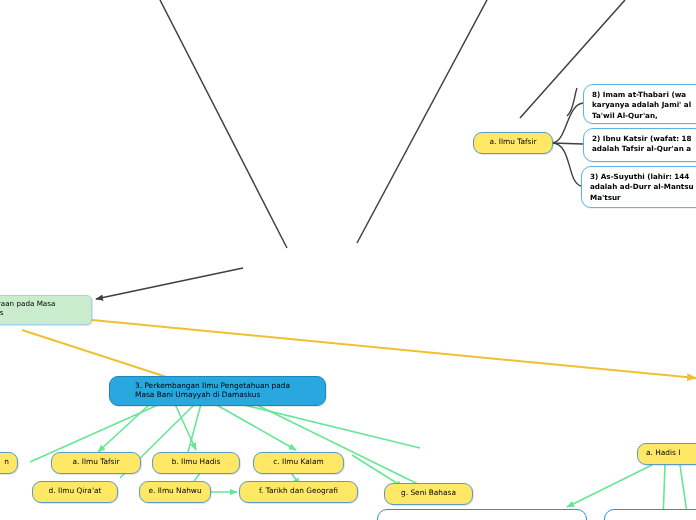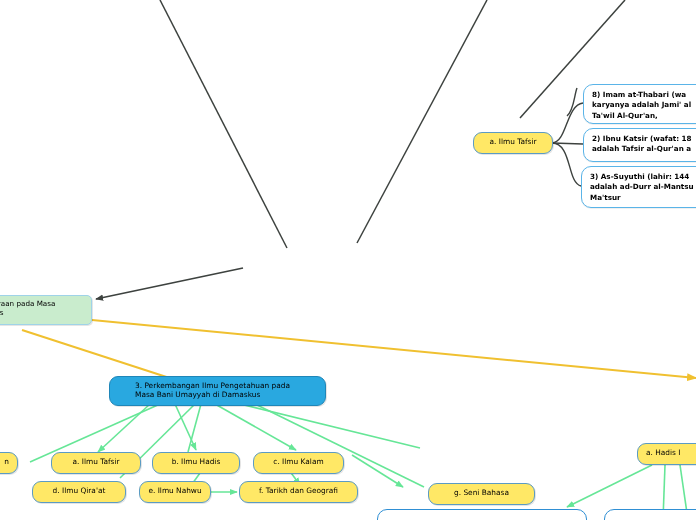--- a/index.html
+++ b/index.html
@@ -185,33 +185,33 @@
   </div>
 
   <div class="node pill pill-yellow" style="left:253px; top:452px; width:91px; height:22px;">
     <span>c. Ilmu Kalam</span>
   </div>
 
   <div class="node pill pill-yellow" style="left:152px; top:452px; width:88px; height:22px;">
     <span>b. Ilmu Hadis</span>
   </div>
 
-  <div class="node pill pill-yellow" style="left:32px; top:481px; width:94px; height:22px;">
+  <div class="node pill pill-yellow" style="left:32px; top:481px; width:86px; height:22px;">
     <span>d. Ilmu Qira'at</span>
   </div>
 
   <div class="node pill pill-yellow" style="left:139px; top:481px; width:72px; height:22px;">
     <span>e. Ilmu Nahwu</span>
   </div>
 
   <div class="node pill pill-yellow" style="left:239px; top:481px; width:119px; height:22px;">
     <span>f. Tarikh dan Geografi</span>
   </div>
 
-  <div class="node pill pill-yellow" style="left:384px; top:483px; width:107px; height:22px;margin-left:44px;">
+  <div class="node pill pill-yellow" style="left:384px; top:483px; width:89px; height:22px;">
     <span>g. Seni Bahasa</span>
   </div>
 
   <div class="node pill pill-yellow" style="left:637px; top:443px; width:80px; height:22px; justify-content:flex-start; padding-left:8px;">
     <span>a. Hadis I</span>
   </div>
 
   <div class="node callout" style="left:377px; top:509px; width:210px; height:40px; border-color:#2f8fd4;">
     <span></span>
   </div>

